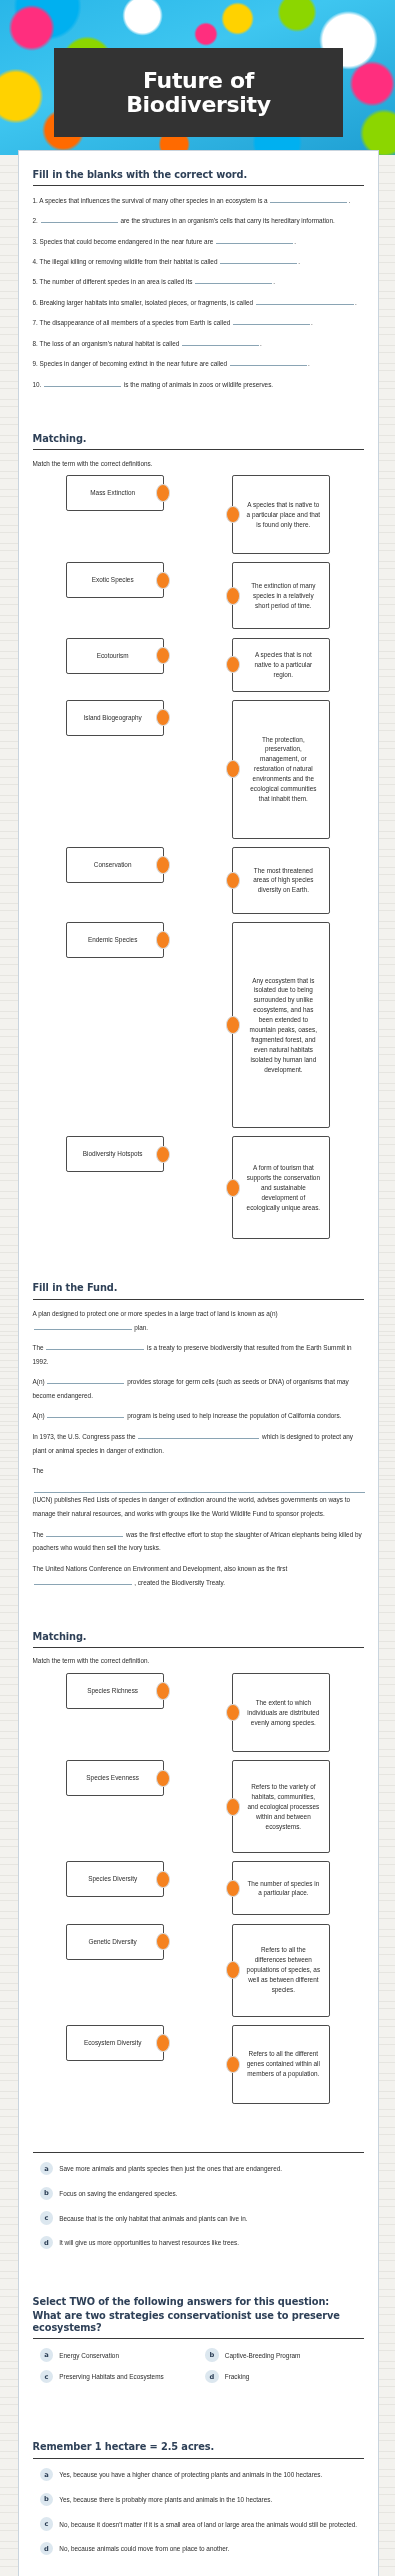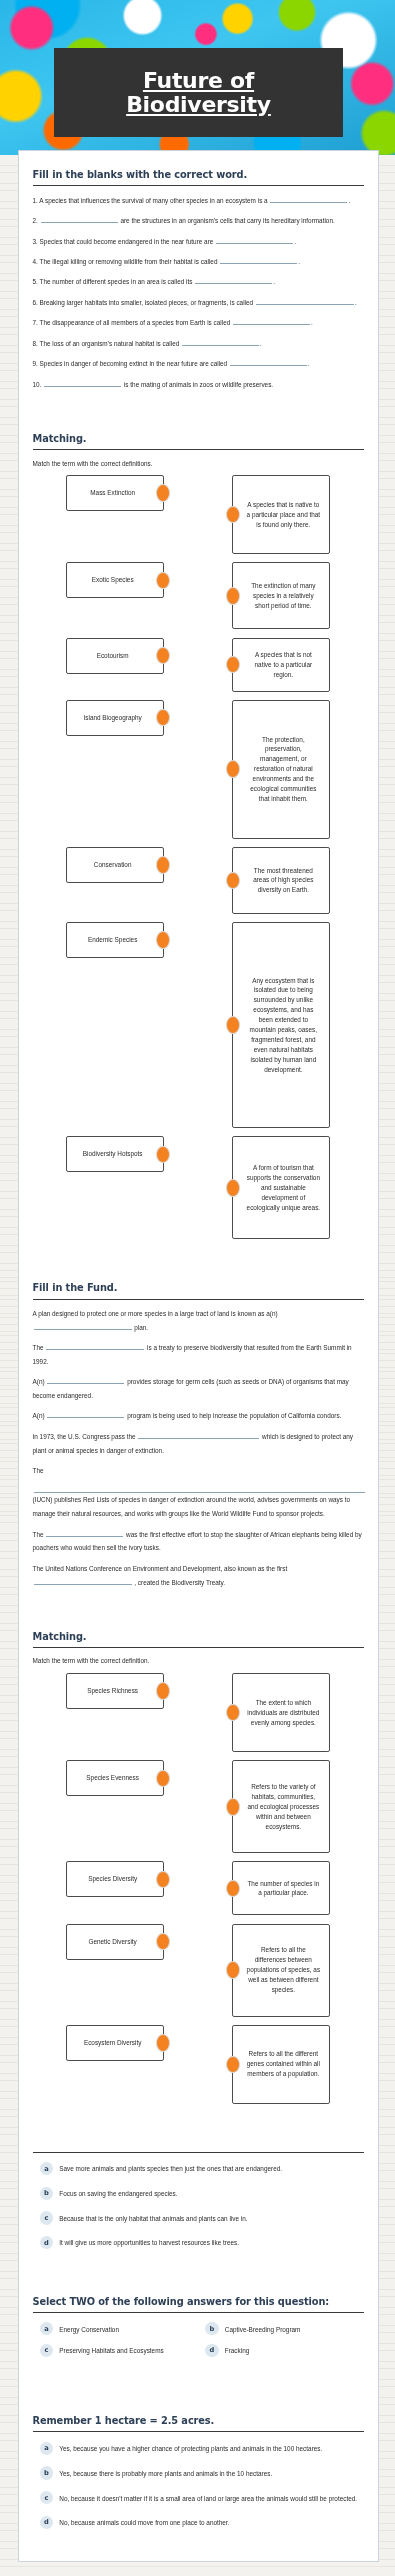--- a/index.html
+++ b/index.html
@@ -62,21 +62,20 @@
   }
   .hero-title-box span {
     display:block;
     color:#ffffff;
     font-size: 22px;
     line-height: 1.07;
     font-weight: 800;
     letter-spacing:-0.3px;
     text-align:center;
     font-family:"DejaVu Sans", sans-serif;
-    text-decoration:underline;
   }
   
   .card {
     position: relative;
     margin: -5.2px auto 0 auto;
     width: 361px;
     background: #ffffff;
     border: 0.5px solid #c9d4de;
     padding: 0 0 20.6px 0;
   }
@@ -538,20 +537,21 @@
             <div class="mc-letter">d</div>
             <div class="mc-text">It will give us more opportunities to harvest resources like trees.</div>
           </div>
         </div>
       </section>
 
       <div class="block-gap-lg"></div>
 
       <section>
         <h2 class="section-title">Select TWO of the following answers for this question:</h2>
+        <h2 class="section-title" style="margin-top:3.1px">What are two strategies conservationist use to preserve ecosystems?</h2>
         <hr class="rule">
         <div class="mc-grid">
           <div class="mc-item">
             <div class="mc-letter">a</div>
             <div class="mc-text">Energy Conservation</div>
           </div>
           <div class="mc-item">
             <div class="mc-letter">b</div>
             <div class="mc-text">Captive-Breeding Program</div>
           </div>

